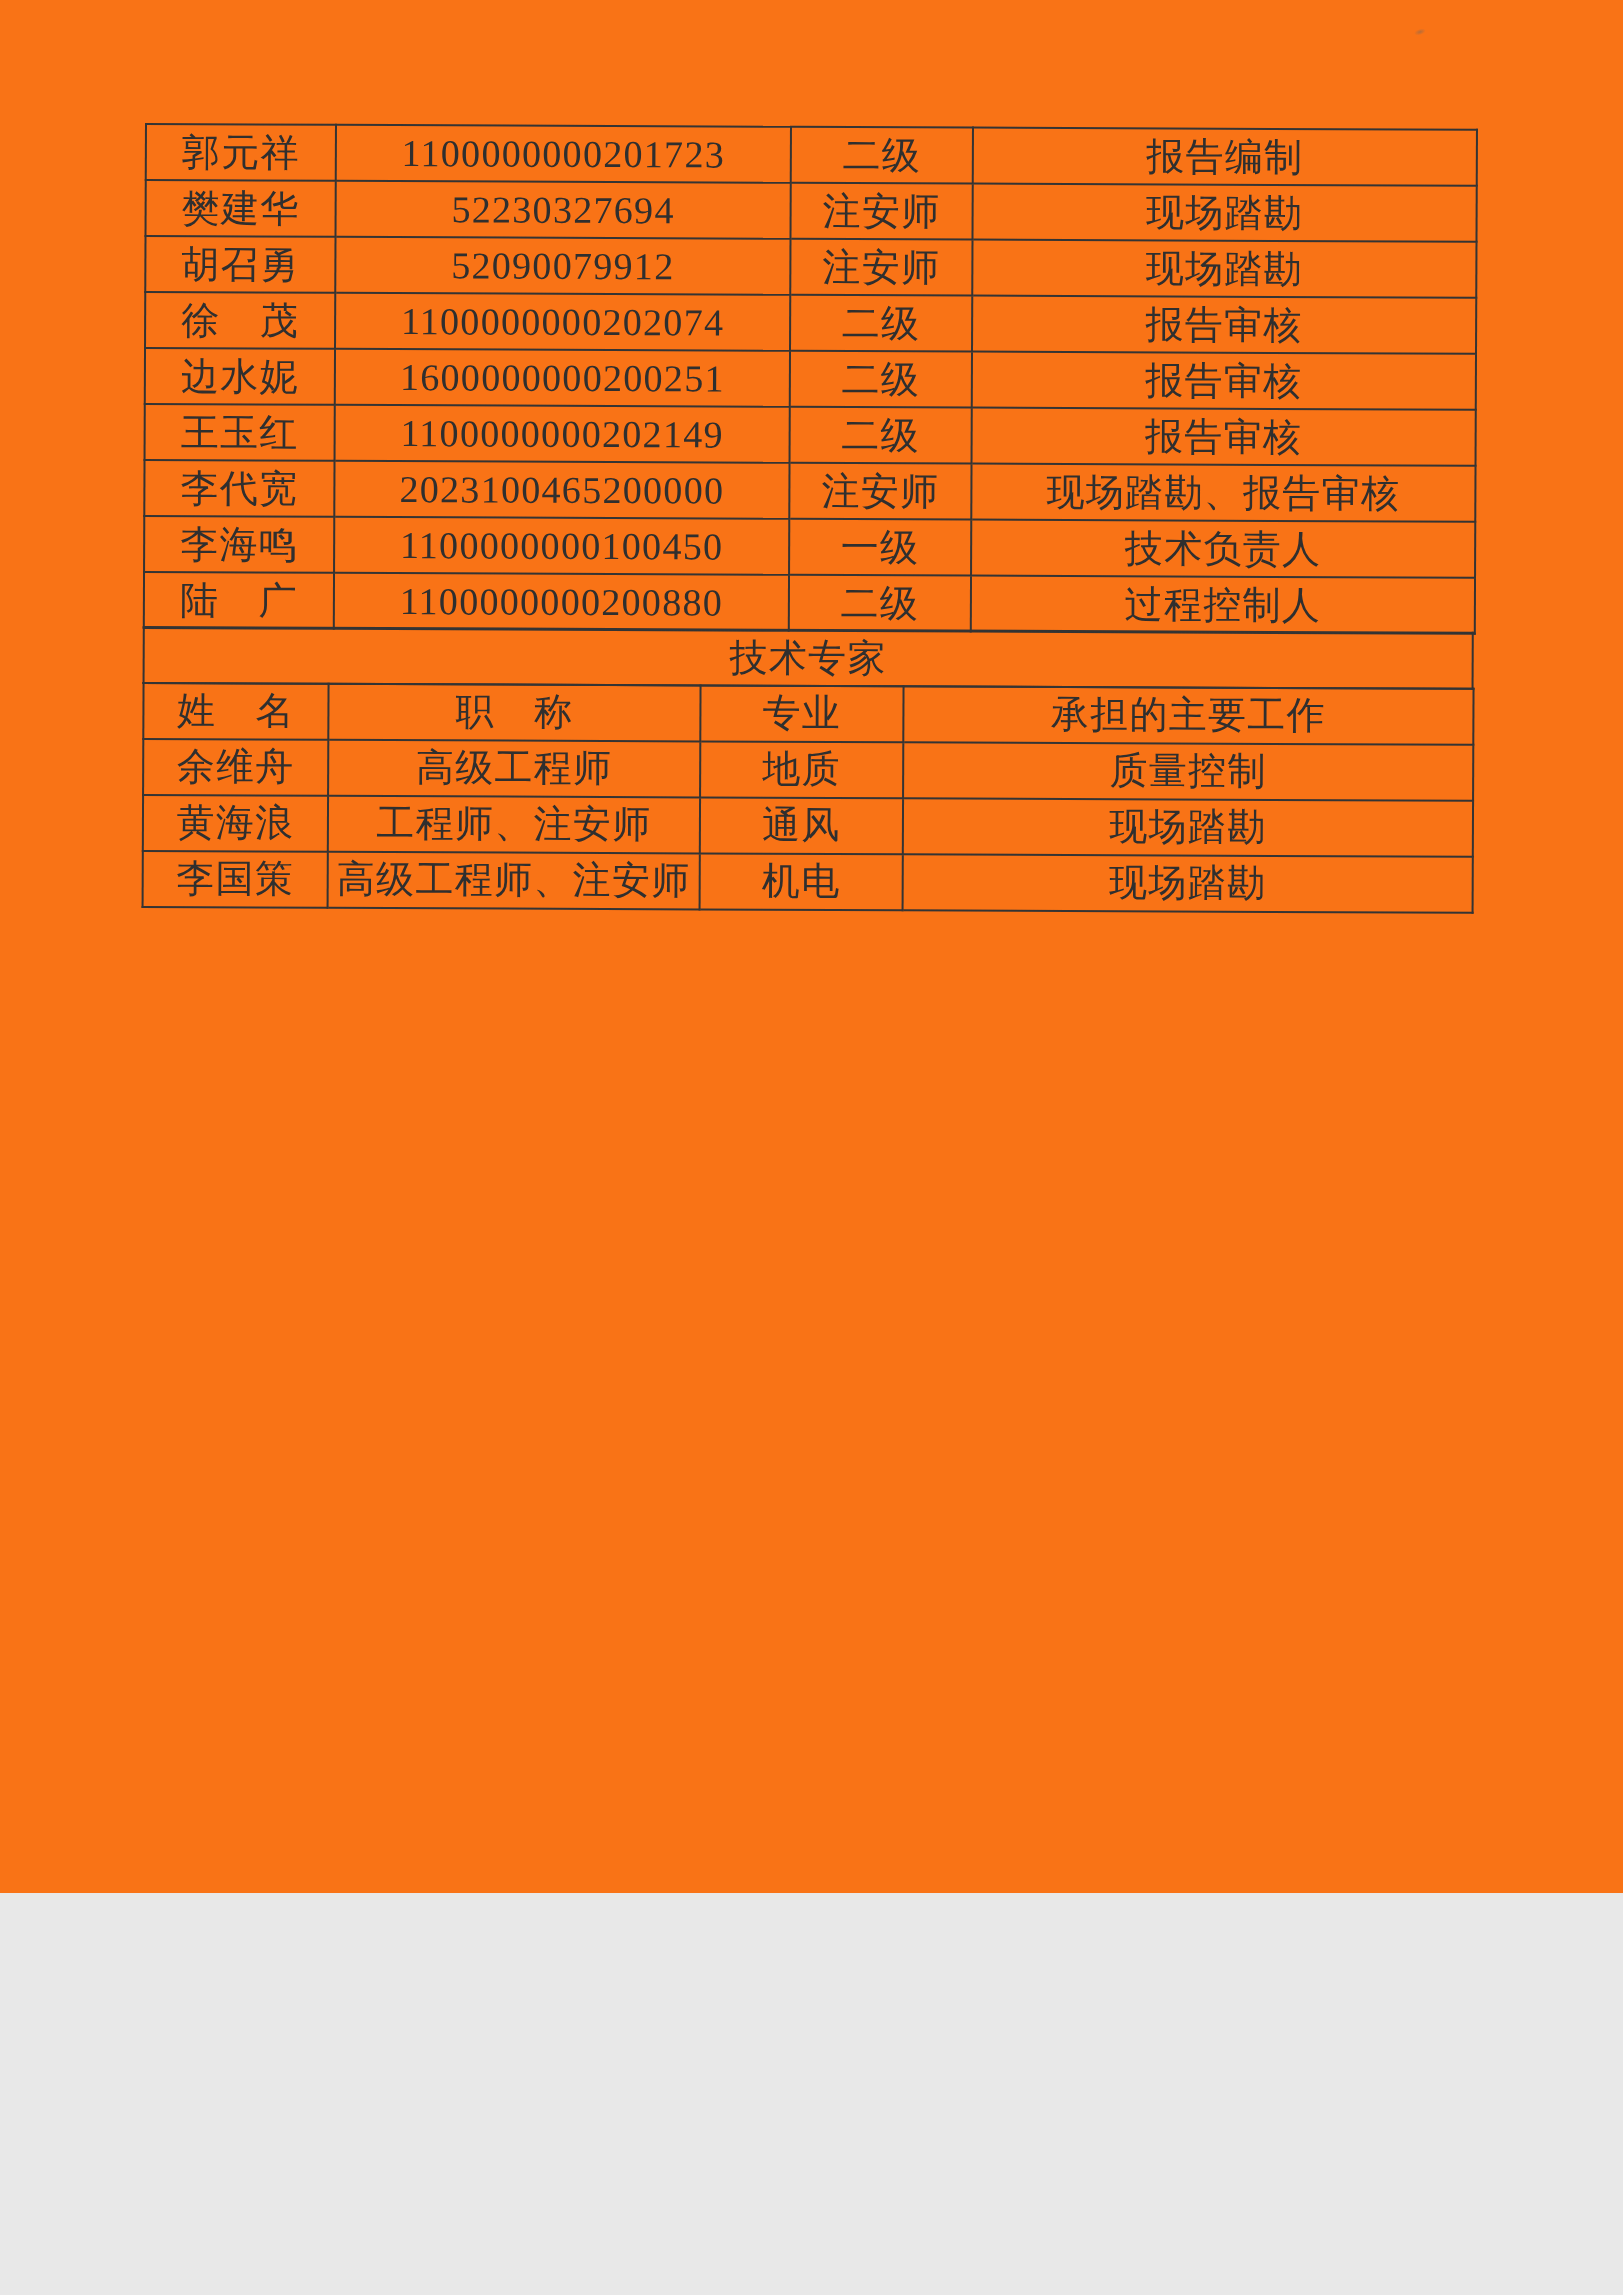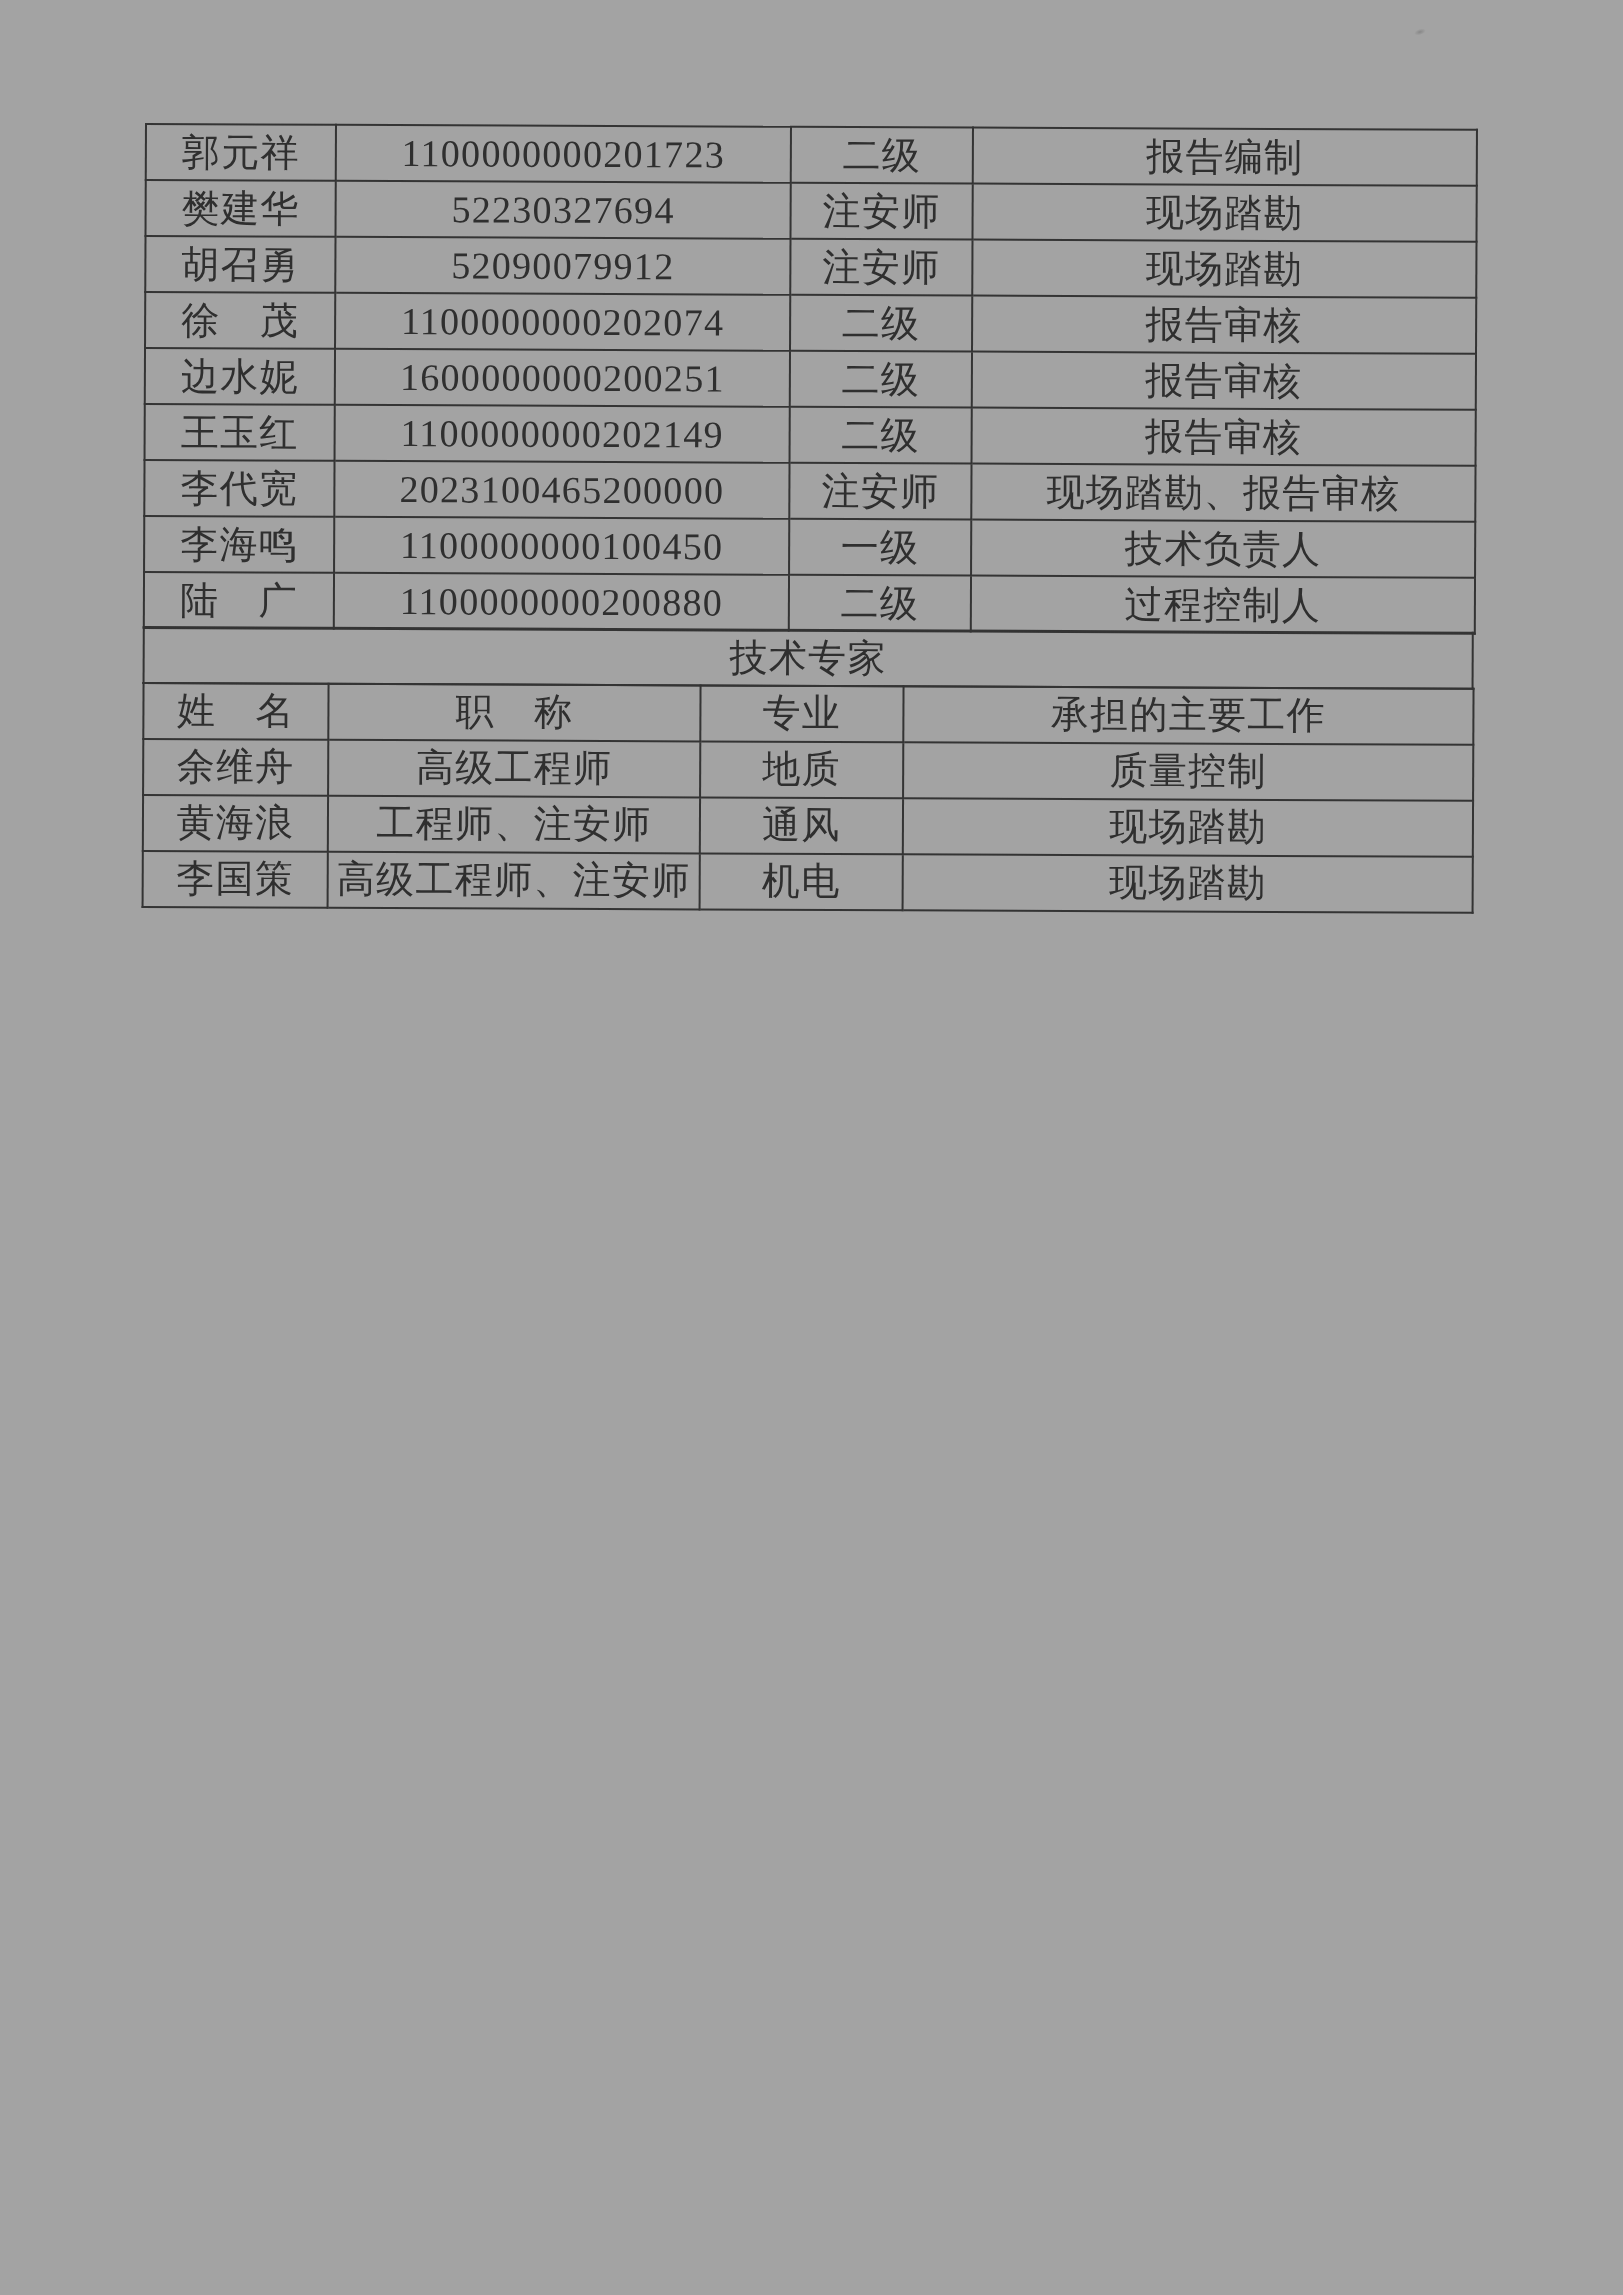--- a/index.html
+++ b/index.html
@@ -3,23 +3,23 @@
 <meta charset="utf-8">
 <style>
   html, body {
     margin: 0;
     padding: 0;
     background: #e8e8e8;
   }
   .page {
     position: relative;
     width: 1623px;
-    height: 2295px;
+    height: 1893px;
     margin: 0 auto;
-    background: #a3a3a3;
+    background: #f97316;
     overflow: hidden;
     font-family: "Liberation Serif", "DejaVu Serif", serif;
     color: #2f2f2f;
   }
   .table-block {
     position: absolute;
     left: 145px;
     top: 123px;
     width: 1331px;
     transform: rotate(0.25deg);

